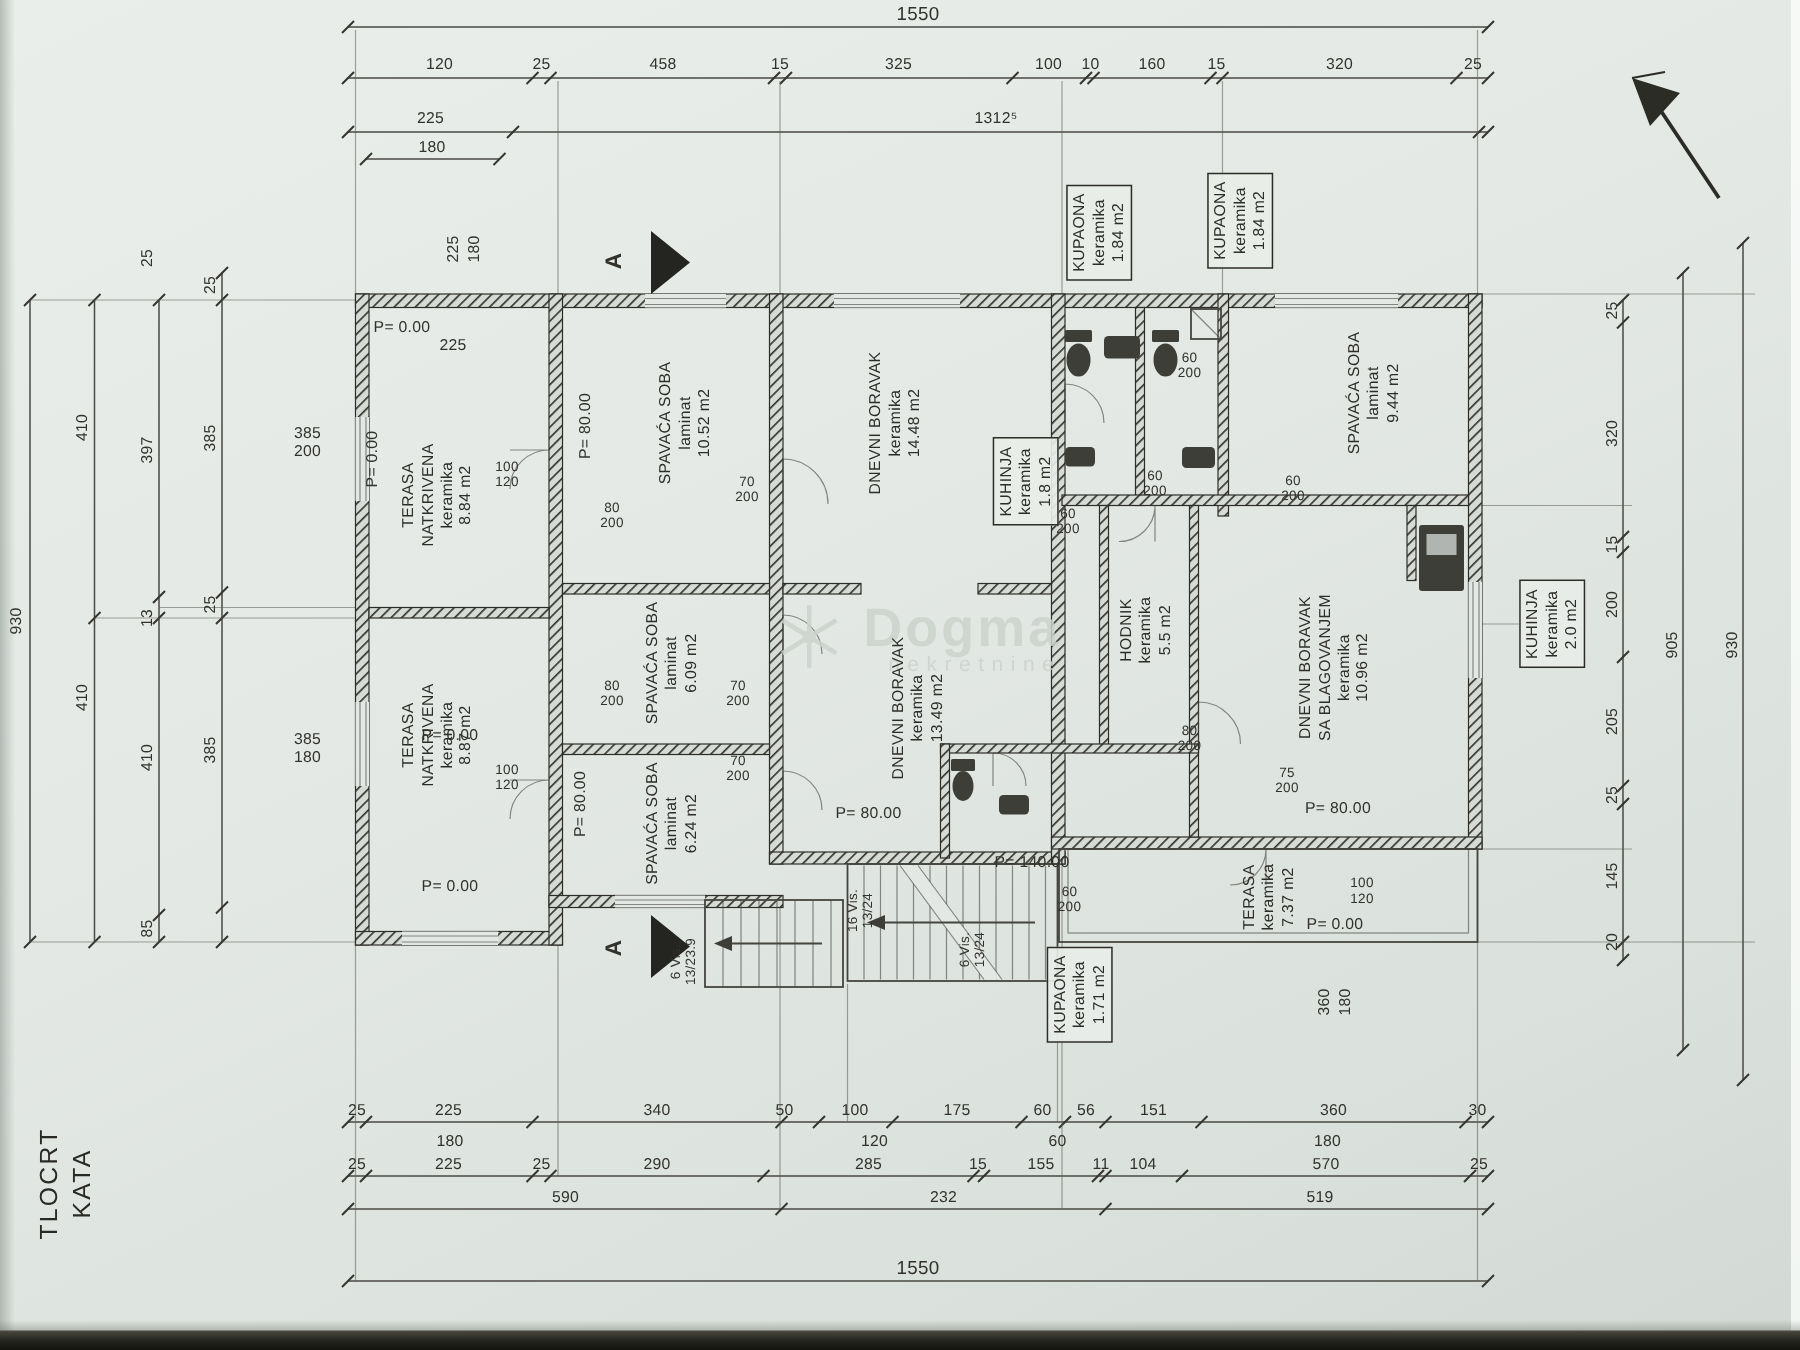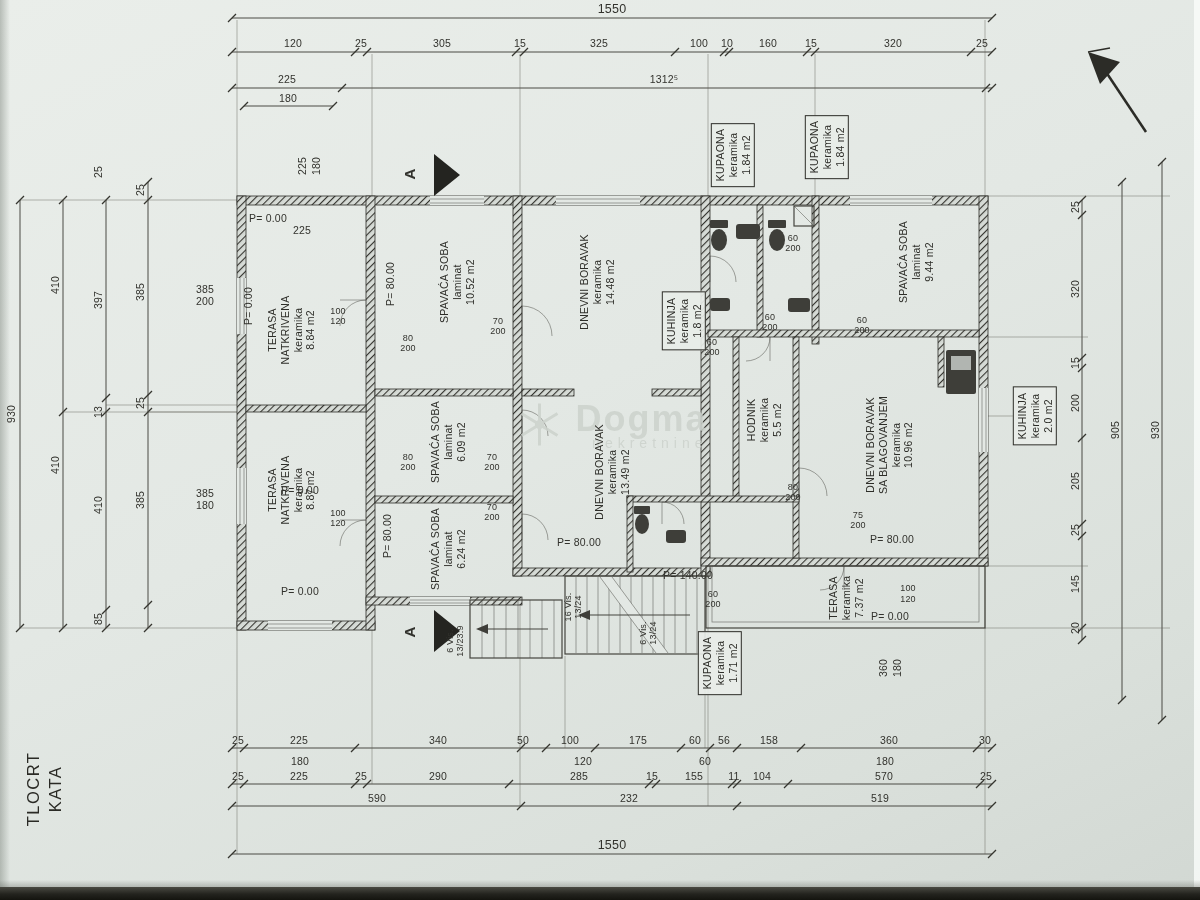--- a/index.html
+++ b/index.html
@@ -198,42 +198,42 @@
     </svg>
     <div class="wm-text">
       <span class="wm-brand">Dogma</span>
       <span class="wm-sub">nekretnine</span>
     </div>
   </div>
 
   <span class="lbl big" style="left:612px;top:10px">1550</span>
   <span class="lbl" style="left:293px;top:44px">120</span>
   <span class="lbl" style="left:361px;top:44px">25</span>
-  <span class="lbl" style="left:442px;top:44px">305</span>
+  <span class="lbl" style="left:442px;top:44px">458</span>
   <span class="lbl" style="left:520px;top:44px">15</span>
   <span class="lbl" style="left:599px;top:44px">325</span>
   <span class="lbl" style="left:699px;top:44px">100</span>
   <span class="lbl" style="left:727px;top:44px">10</span>
   <span class="lbl" style="left:768px;top:44px">160</span>
   <span class="lbl" style="left:811px;top:44px">15</span>
   <span class="lbl" style="left:893px;top:44px">320</span>
   <span class="lbl" style="left:982px;top:44px">25</span>
   <span class="lbl" style="left:287px;top:80px">225</span>
   <span class="lbl" style="left:664px;top:80px">1312⁵</span>
   <span class="lbl" style="left:288px;top:99px">180</span>
 
   <span class="lbl" style="left:238px;top:741px">25</span>
   <span class="lbl" style="left:299px;top:741px">225</span>
   <span class="lbl" style="left:438px;top:741px">340</span>
   <span class="lbl" style="left:523px;top:741px">50</span>
   <span class="lbl" style="left:570px;top:741px">100</span>
   <span class="lbl" style="left:638px;top:741px">175</span>
   <span class="lbl" style="left:695px;top:741px">60</span>
   <span class="lbl" style="left:724px;top:741px">56</span>
-  <span class="lbl" style="left:769px;top:741px">158</span>
+  <span class="lbl" style="left:769px;top:741px">151</span>
   <span class="lbl" style="left:889px;top:741px">360</span>
   <span class="lbl" style="left:985px;top:741px">30</span>
   <span class="lbl" style="left:300px;top:762px">180</span>
   <span class="lbl" style="left:583px;top:762px">120</span>
   <span class="lbl" style="left:705px;top:762px">60</span>
   <span class="lbl" style="left:885px;top:762px">180</span>
   <span class="lbl" style="left:238px;top:777px">25</span>
   <span class="lbl" style="left:299px;top:777px">225</span>
   <span class="lbl" style="left:361px;top:777px">25</span>
   <span class="lbl" style="left:438px;top:777px">290</span>

